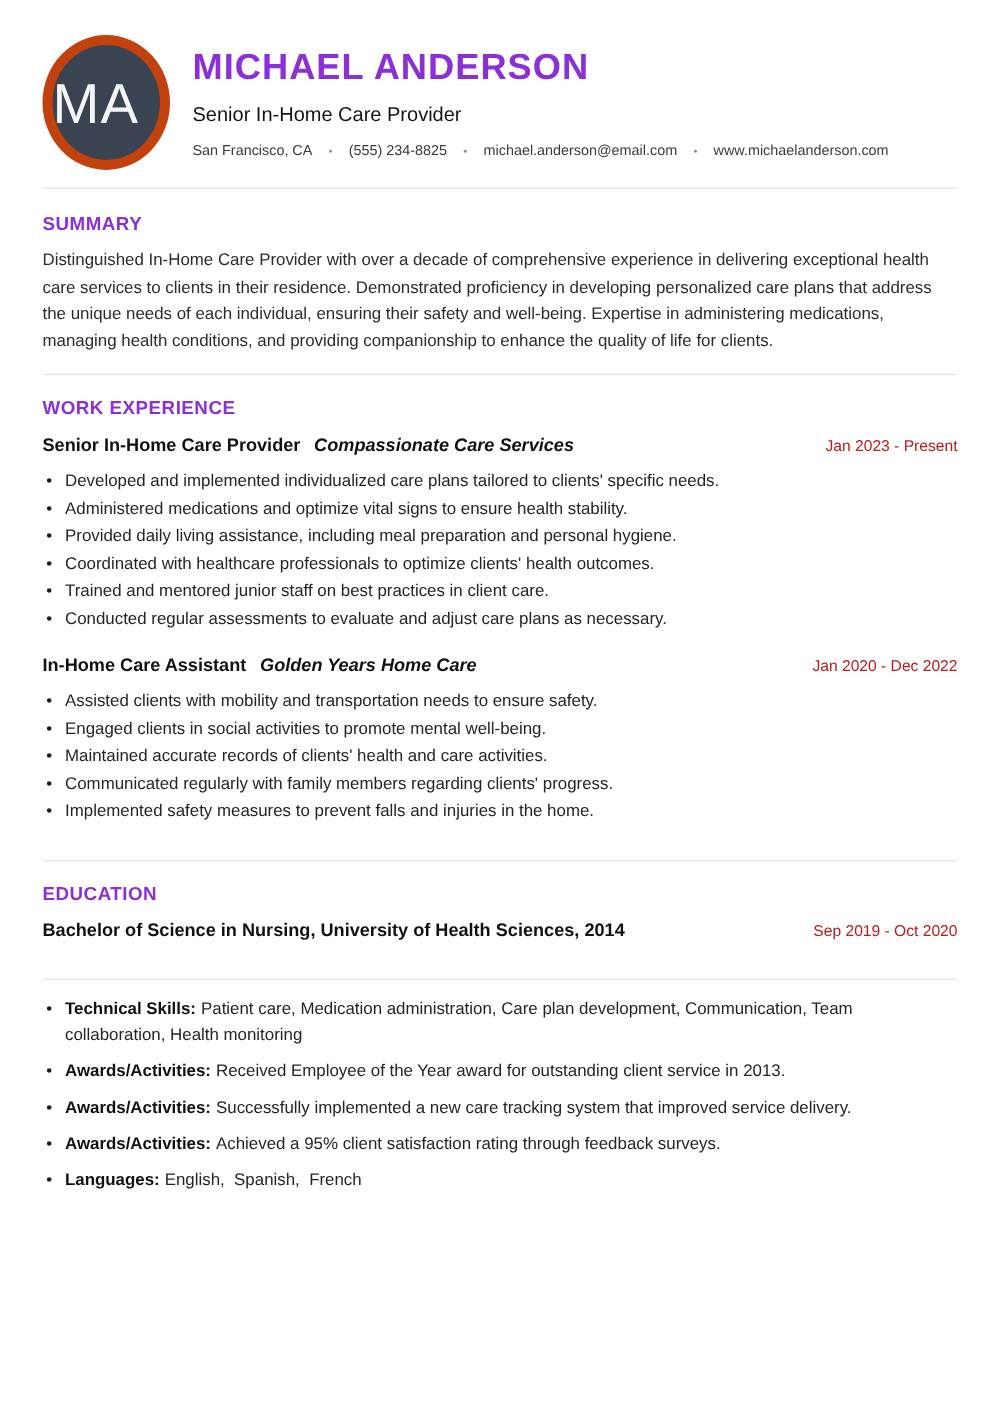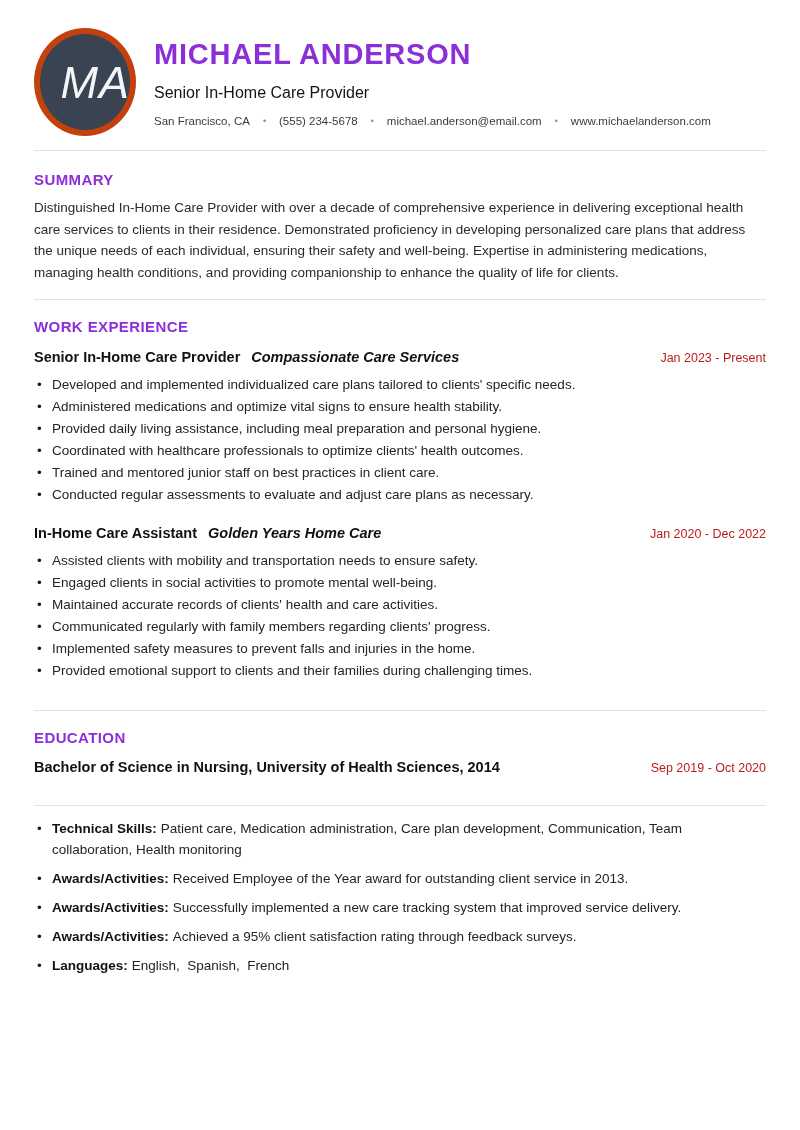--- a/index.html
+++ b/index.html
@@ -9,23 +9,23 @@
     color: #222222;
     overflow: hidden;
   }
   .page { width: 800px; height: 1130px; padding: 0 34px; background: #ffffff; }
 
   
   .header { display: flex; align-items: flex-start; padding-top: 28px; }
   .avatar {
     width: 102px; height: 108px; flex: 0 0 102px;
     border-radius: 50%;
-    border: 6px solid #c2410c;
+    border: 8px solid #c2410c;
     background: #3a4352;
-    display: flex; align-items: center; justify-content: flex-end; font-style: italic;
+    display: flex; align-items: center; justify-content: flex-start;
   }
   .avatar-initials {
     color: #f4f5f7; font-size: 45px; letter-spacing: 1px; line-height: 1;
   }
   .header-text { padding-top: 12px; margin-left: 18px; flex: 1; }
   .name {
     color: #8b2fd6; font-size: 29px; font-weight: 800;
     letter-spacing: 0.8px; line-height: 1;
   }
   .job-headline { color: #141414; font-size: 16px; margin-top: 15px; }
@@ -85,21 +85,21 @@
   <div class="header">
     <div class="avatar">
       <span class="avatar-initials">MA</span>
     </div>
     <div class="header-text">
       <div class="name">MICHAEL ANDERSON</div>
       <div class="job-headline">Senior In-Home Care Provider</div>
       <div class="contact-row">
         <span>San Francisco, CA</span>
         <span class="contact-sep">•</span>
-        <span>(555) 234-5678</span>
+        <span>(555) 234-8825</span>
         <span class="contact-sep">•</span>
         <span>michael.anderson@email.com</span>
         <span class="contact-sep">•</span>
         <span>www.michaelanderson.com</span>
       </div>
     </div>
   </div>
 
   <hr class="divider d1">
 
@@ -134,21 +134,20 @@
         <span class="entry-title">In-Home Care Assistant</span>
         <span class="entry-company">Golden Years Home Care</span>
         <span class="entry-dates">Jan 2020 - Dec 2022</span>
       </div>
       <ul class="bullets">
         <li>Assisted clients with mobility and transportation needs to ensure safety.</li>
         <li>Engaged clients in social activities to promote mental well-being.</li>
         <li>Maintained accurate records of clients' health and care activities.</li>
         <li>Communicated regularly with family members regarding clients' progress.</li>
         <li>Implemented safety measures to prevent falls and injuries in the home.</li>
-        <li>Provided emotional support to clients and their families during challenging times.</li>
       </ul>
     </div>
   </div>
 
   <hr class="divider d3">
 
   <div class="section">
     <div class="section-heading edu-heading">EDUCATION</div>
     <div class="entry-header edu-row">
       <span class="entry-title">Bachelor of Science in Nursing, University of Health Sciences, 2014</span>

